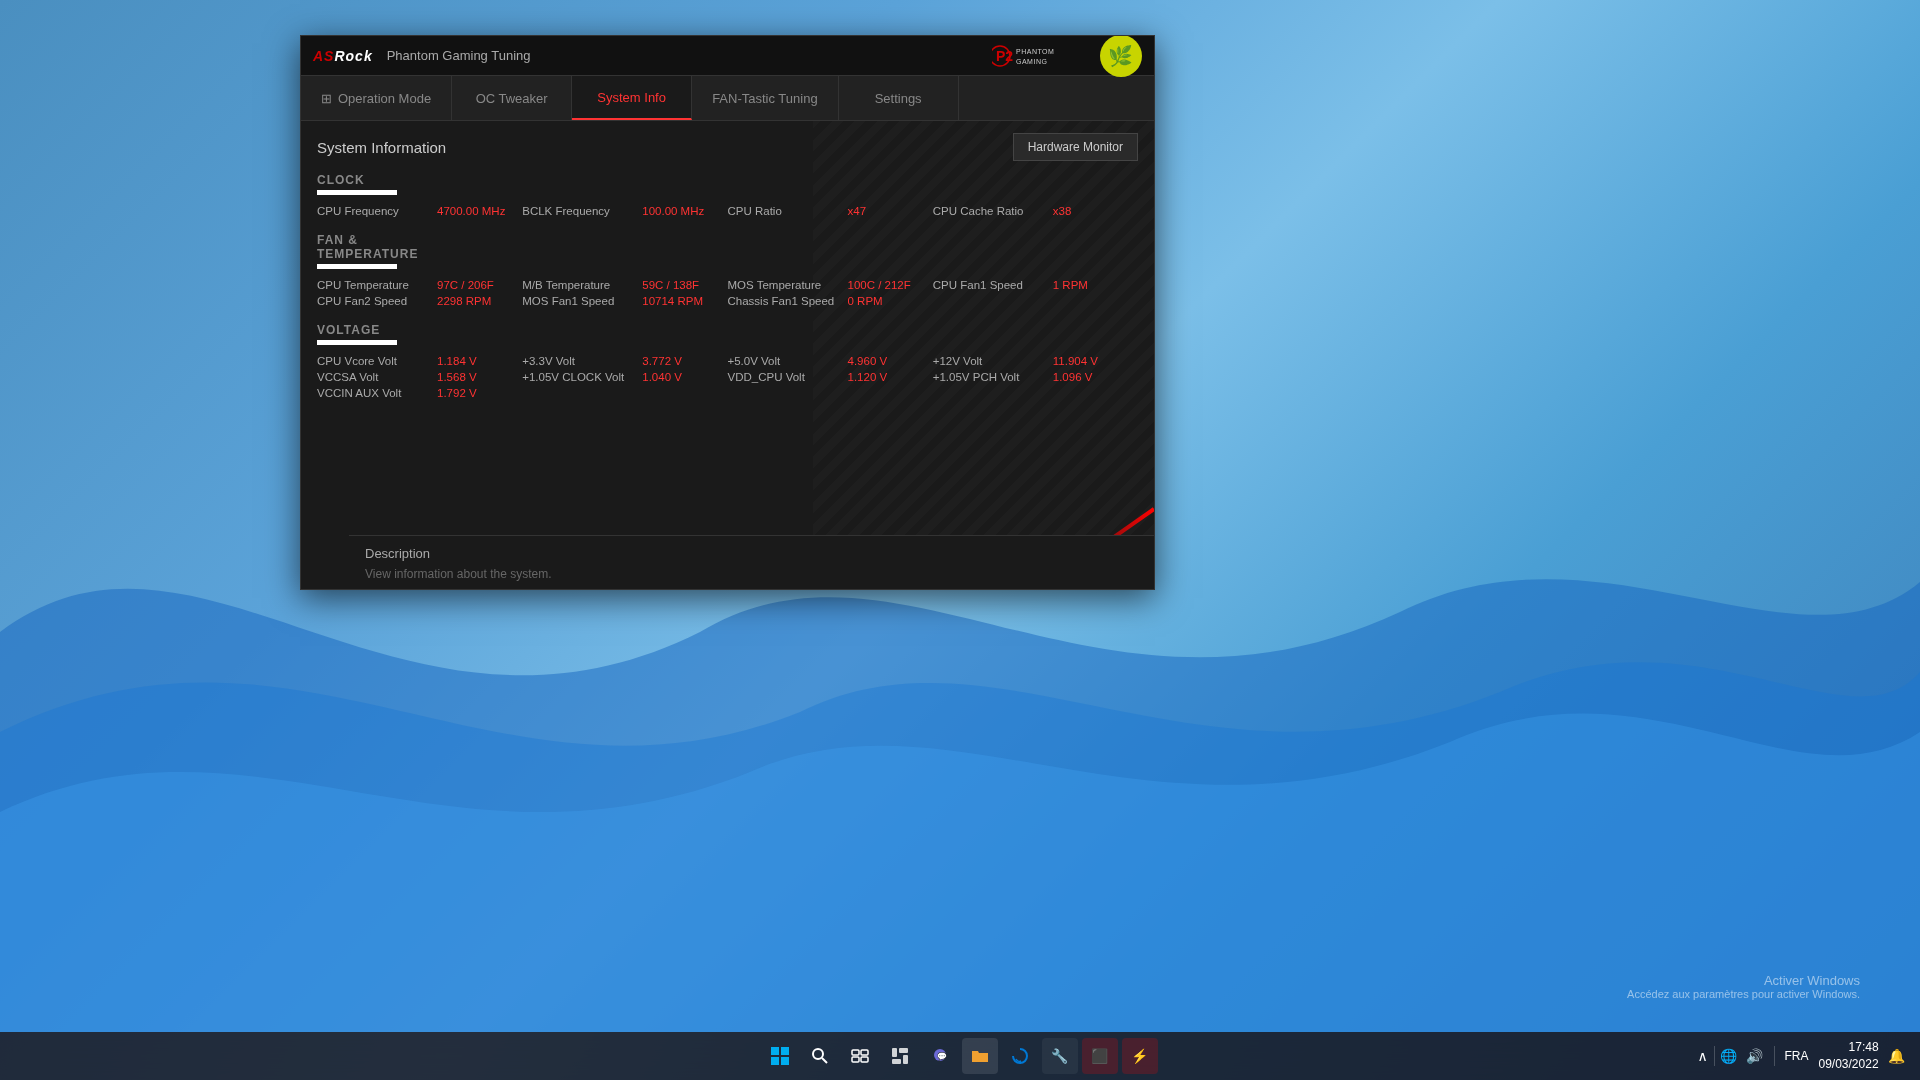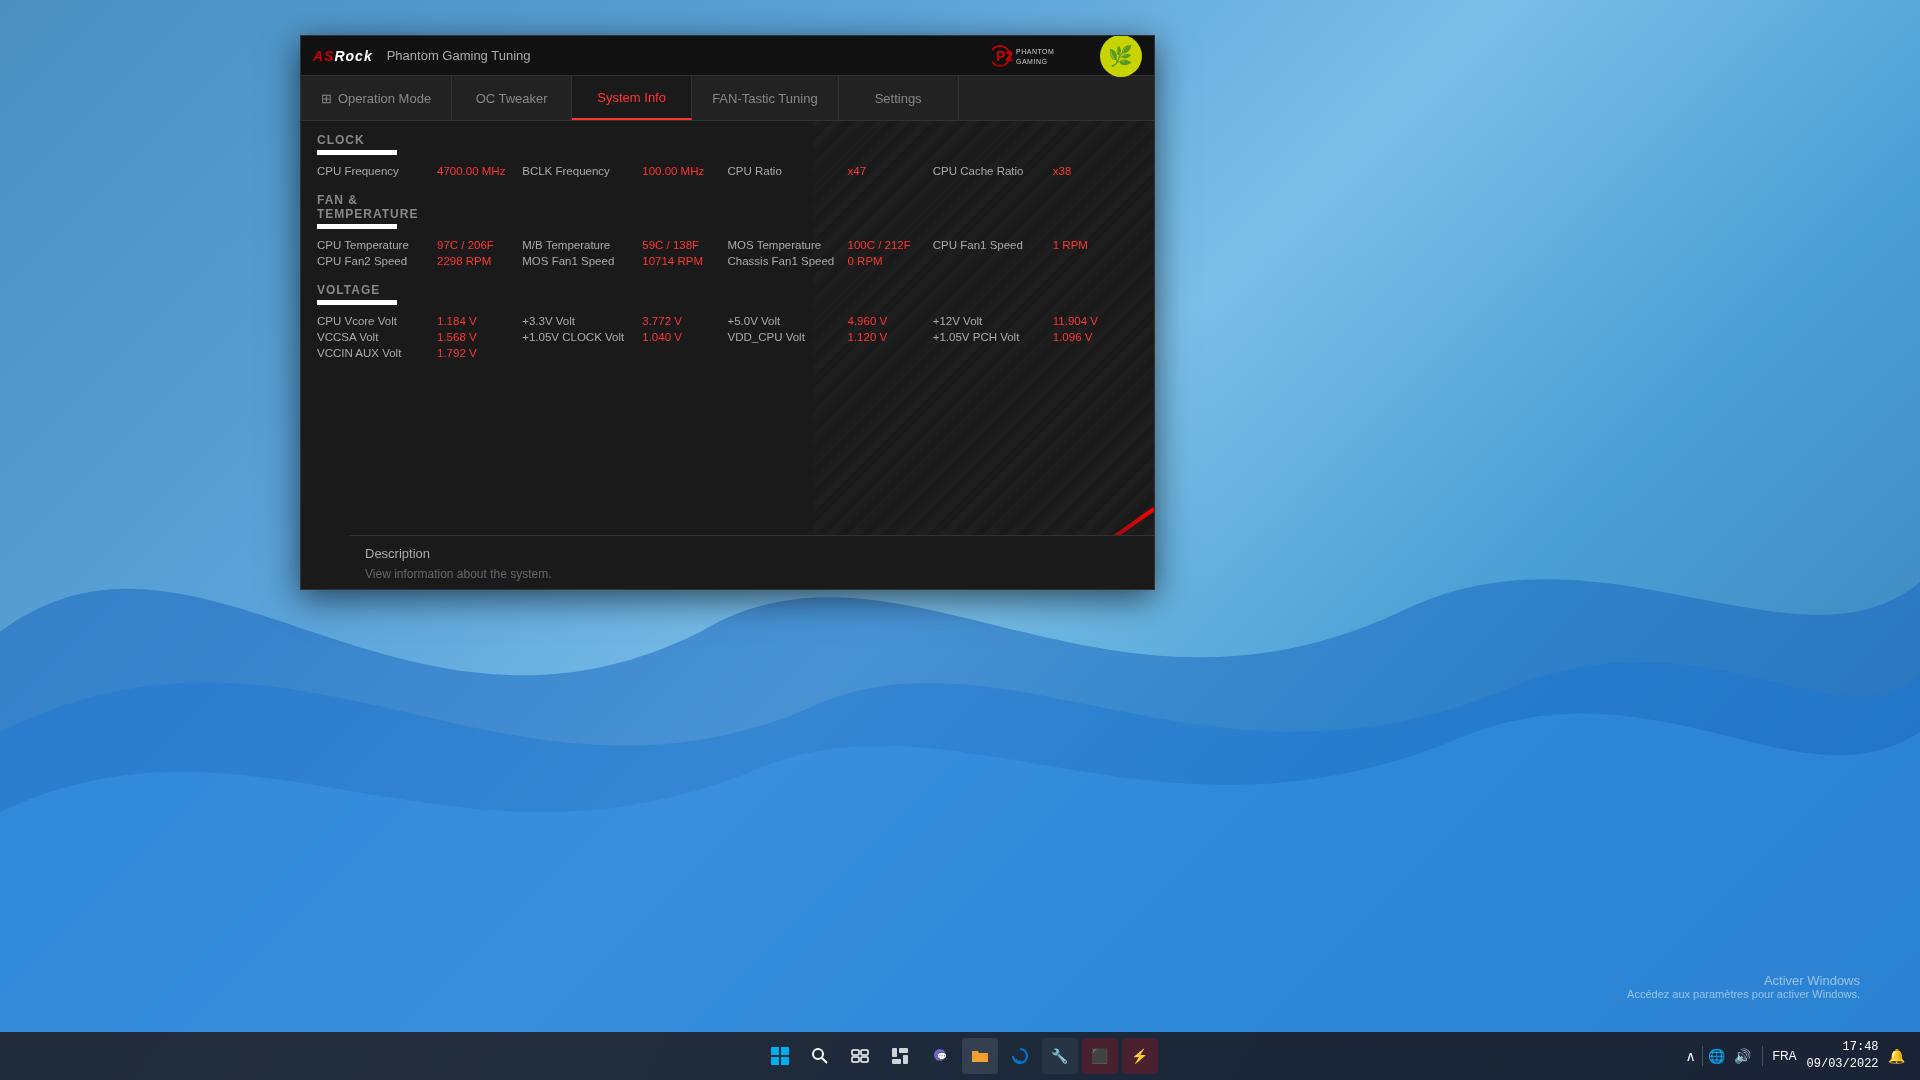--- a/index.html
+++ b/index.html
@@ -30,21 +30,21 @@
     .taskbar-left { display: flex; align-items: center; gap: 4px; }
     .taskbar-center { position: absolute; left: 50%; transform: translateX(-50%); display: flex; align-items: center; gap: 4px; }
     .taskbar-right { display: flex; align-items: center; gap: 8px; font-size: 12px; color: white; }
     .taskbar-icon {
       width: 36px; height: 36px;
       display: flex; align-items: center; justify-content: center;
       border-radius: 4px;
       cursor: pointer;
       font-size: 18px;
     }
-    .taskbar-clock { text-align: right; font-size: 12px; color: white; line-height: 1.4; font-family: Liberation Mono, monospace; }
+    .taskbar-clock { text-align: right; font-size: 12px; color: white; line-height: 1.4; }
 
     
     .app-window {
       position: absolute;
       top: 35px;
       left: 300px;
       width: 855px;
       height: 555px;
       background: #701a75;
       border: 1px solid #333;
@@ -326,20 +326,24 @@
       <span>FAN-Tastic Tuning</span>
     </div>
     <div class="nav-tab">
       <span>Settings</span>
     </div>
   </div>
 
   <div class="content-area">
     <div class="content-inner">
 
+      <div class="section-header-main">
+        <div class="section-title-main">System Information</div>
+        <button class="hardware-monitor-btn">Hardware Monitor</button>
+      </div>
 
       <div class="info-section">
         <div class="section-label">CLOCK</div>
         <div class="four-col">
           <div class="col-item">
             <span class="col-label">CPU Frequency</span>
             <span class="col-value">4700.00 MHz</span>
           </div>
           <div class="col-item">
             <span class="col-label">BCLK Frequency</span>

